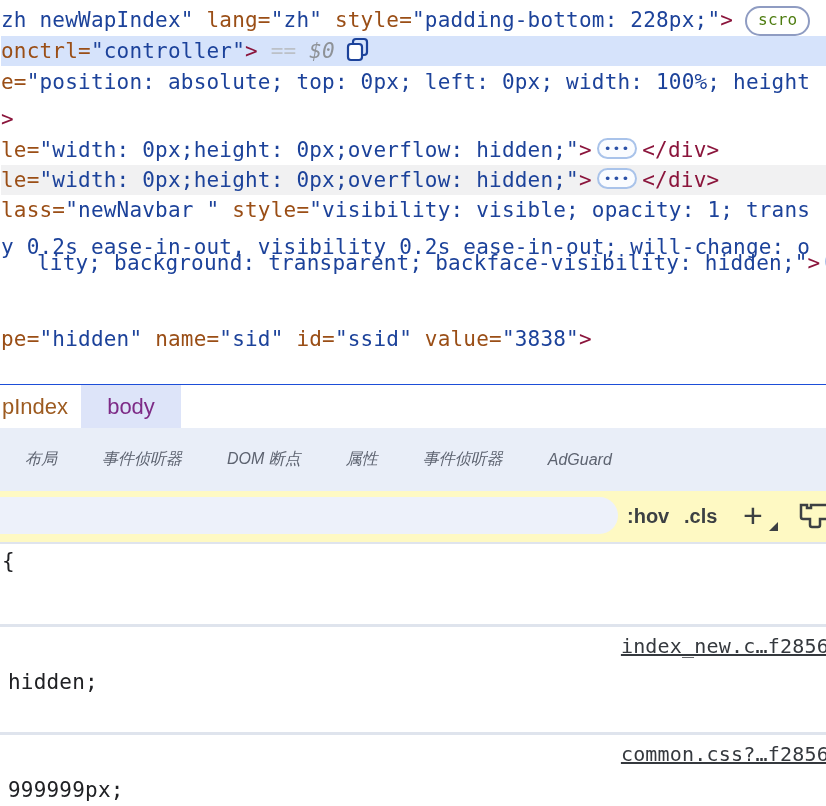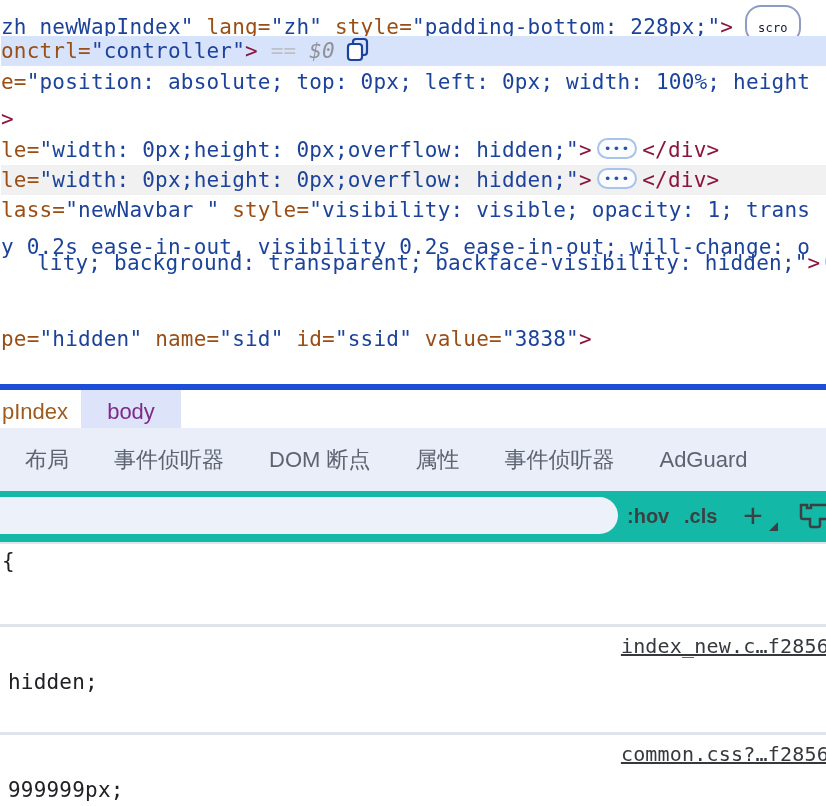--- a/index.html
+++ b/index.html
@@ -25,43 +25,43 @@
   .trow:nth-child(11){top:324px;}
   .trow:nth-child(12){top:354px;}
 
   .tok-av{color:#1c429a;}
   .tok-an{color:#9a4e16;}
   .tok-tag{color:#8b153c;}
   .tok-pl{color:#202124;}
   .tok-eq{color:#bcc0c7;}
   .tok-dollar{color:#8e9297;font-style:italic;}
 
-  .scroll-badge{display:inline-block;margin-left:12px;padding:9px 11px 2px;
-      border:2px solid #8f9cc2;border-radius:16px;color:#0f172a;font-size:12px;
+  .scroll-badge{display:inline-block;margin-left:12px;padding:0 11px 2px;
+      border:2px solid #8f9cc2;border-radius:16px;color:#4d7c0f;font-size:16px;
       line-height:24px;vertical-align:2px;background:#fff;}
   .ell-badge{display:inline-block;margin:0 5px;padding:0 5px;border:2px solid #a9c3ea;
       border-radius:11px;background:#fafcff;color:#2b51a8;font-size:13px;letter-spacing:1px;
       line-height:17px;vertical-align:4px;}
   .copy-wrap{display:inline-block;margin-left:10px;vertical-align:-4px;}
 
   
   #breadcrumb{position:absolute;top:384px;left:0;width:826px;height:44px;background:#fff;
-      border-top:6px solid #1d4ed8;font-family:"Liberation Sans",sans-serif;font-size:22px;}
+      border-top:1px solid #1d4ed8;font-family:"Liberation Sans",sans-serif;font-size:22px;}
   .crumb{position:absolute;top:0;height:44px;line-height:44px;}
   .crumb-html{left:2px;color:#9d5b20;}
   .crumb-body{left:81px;width:100px;text-align:center;color:#7d2b87;background:#dde4f9;}
 
   
   #tabstrip{position:absolute;top:428px;left:0;width:826px;height:63px;background:#e9eef8;
       display:flex;align-items:center;gap:45px;padding-left:25px;box-sizing:border-box;
       font-family:"Liberation Sans",sans-serif;}
-  .tab{font-size:22px;color:#5d6370;font-weight:500;white-space:nowrap;}
+  .tab{font-size:16px;color:#5d6370;font-weight:500;white-space:nowrap;font-style:italic;}
 
   
-  #toolbar{position:absolute;top:491px;left:0;width:826px;height:51px;background:#14b8a6;}
+  #toolbar{position:absolute;top:491px;left:0;width:826px;height:51px;background:#fef9c3;}
   #filter-input{position:absolute;left:-24px;top:6px;width:642px;height:37px;border:none;
       outline:none;border-radius:19px;background:#edf1fa;font-size:19px;padding:0 16px;
       box-sizing:border-box;font-family:"Liberation Sans",sans-serif;}
   .tb-btn{position:absolute;top:0;height:51px;line-height:51px;color:#3c4043;
       font-family:"Liberation Sans",sans-serif;font-size:20px;font-weight:600;}
   #btn-hov{left:627px;}
   #btn-cls{left:684px;}
   #btn-plus{left:743px;font-size:34px;font-weight:300;line-height:48px;}
   #plus-corner{position:absolute;left:769px;top:31px;width:0;height:0;
       border-left:9px solid transparent;border-bottom:9px solid #3c4043;}

